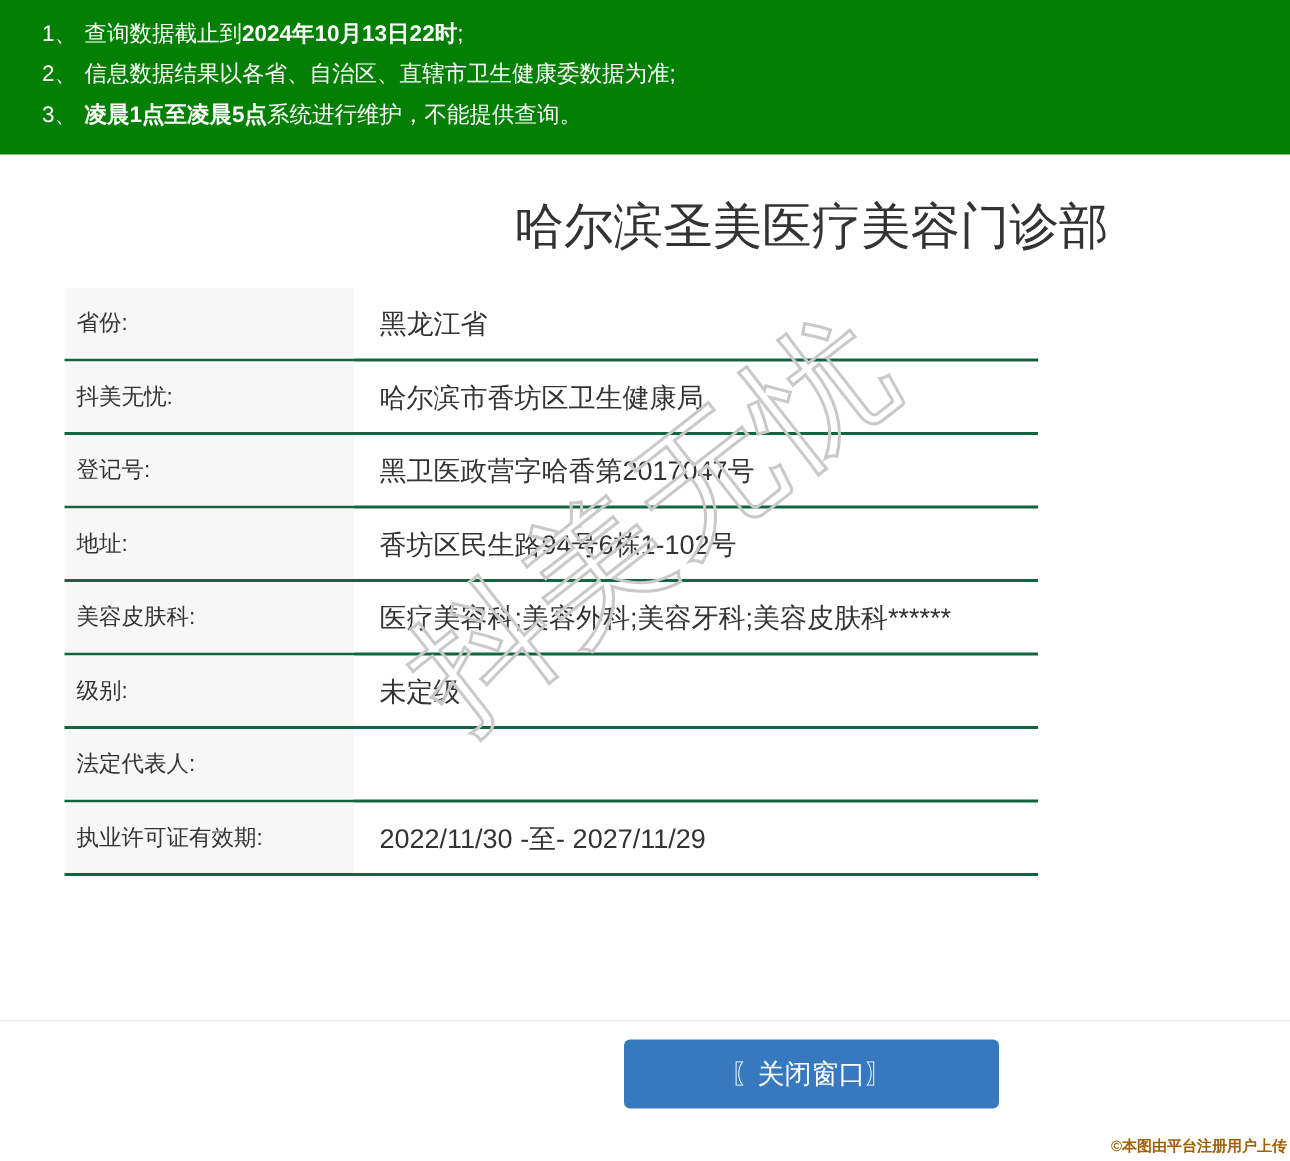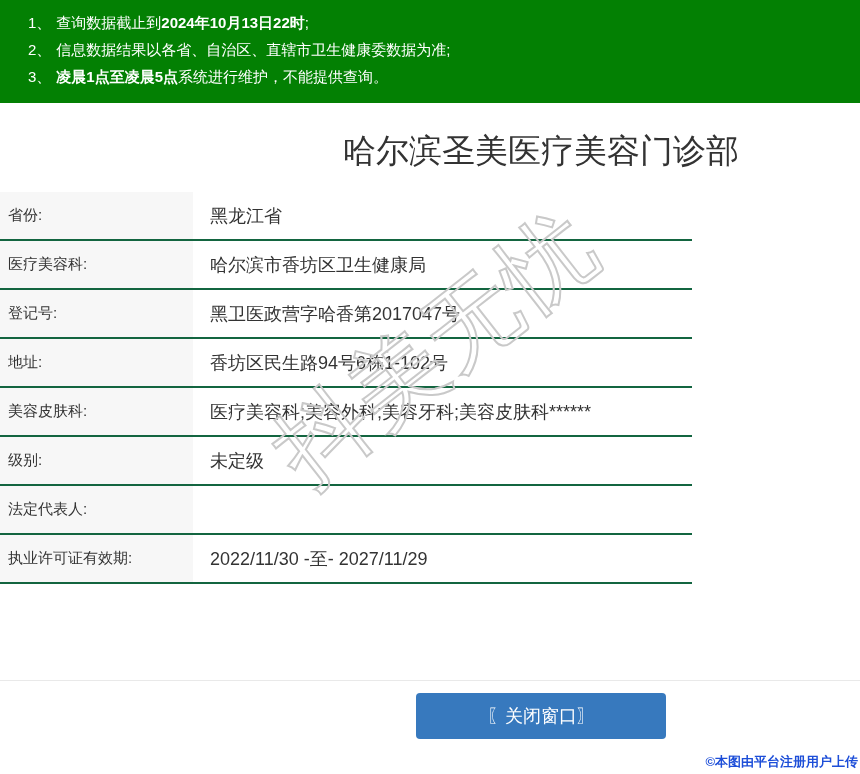--- a/index.html
+++ b/index.html
@@ -15,21 +15,21 @@
   }
   .notice-line b { font-weight:bold; }
   .notice-num { margin-right:5px; }
   
   .wide { width:1082px; }
   .page-title {
     padding-top:27px; text-align:center; font-size:33px; line-height:42px;
     font-weight:400; color:#333;
   }
   
-  .info-table { margin-top:20px; width:692px; }
+  .info-table { margin-top:20px; width:692px;padding-left:43px; }
   .row { display:flex; height:49px; border-bottom:2px solid #136540; }
   .cell-label {
     width:193px; background:#f7f7f7; display:flex; align-items:center;
     padding-left:8px; font-size:15px; color:#333;
   }
   .cell-value {
     flex:1; display:flex; align-items:center; padding-left:17px;
     font-size:18px; color:#333; white-space:nowrap;
   }
   .bottom-divider { margin-top:96px; height:1px; width:860px; background:#e9e9e9; }
@@ -41,21 +41,21 @@
   
   .watermark {
     position:absolute; left:287px; top:418px; z-index:50; pointer-events:none;
     font-size:92px; line-height:92px; letter-spacing:2px; white-space:nowrap;
     color:transparent; -webkit-text-stroke:2px #c9c9c9;
     transform:rotate(-38deg); transform-origin:0 50%;
   }
   
   .footer-note {
     position:absolute; right:2px; bottom:3px; z-index:60;
-    font-size:13px; font-weight:bold; color:#1d4ed8;
+    font-size:10px; font-weight:bold; color:#a16207;
     text-shadow:-1px -1px 0 #fff,1px -1px 0 #fff,-1px 1px 0 #fff,1px 1px 0 #fff,
                  0 -1px 0 #fff,0 1px 0 #fff,-1px 0 0 #fff,1px 0 0 #fff;
   }
 </style>
 </head>
 <body>
 
 <div class="notice-bar">
   <div class="notice-line"><span class="notice-num">1、</span><span>查询数据截止到</span><b>2024年10月13日22时</b><span>;</span></div>
   <div class="notice-line"><span class="notice-num">2、</span><span>信息数据结果以各省、自治区、直辖市卫生健康委数据为准;</span><b></b><span></span></div>
@@ -65,21 +65,21 @@
 <div class="wide">
   <h1 class="page-title">哈尔滨圣美医疗美容门诊部</h1>
 </div>
 
 <div class="info-table">
   <div class="row">
     <div class="cell-label">省份:</div>
     <div class="cell-value">黑龙江省</div>
   </div>
   <div class="row">
-    <div class="cell-label">医疗美容科:</div>
+    <div class="cell-label">抖美无忧:</div>
     <div class="cell-value">哈尔滨市香坊区卫生健康局</div>
   </div>
   <div class="row">
     <div class="cell-label">登记号:</div>
     <div class="cell-value">黑卫医政营字哈香第2017047号</div>
   </div>
   <div class="row">
     <div class="cell-label">地址:</div>
     <div class="cell-value">香坊区民生路94号6栋1-102号</div>
   </div>

